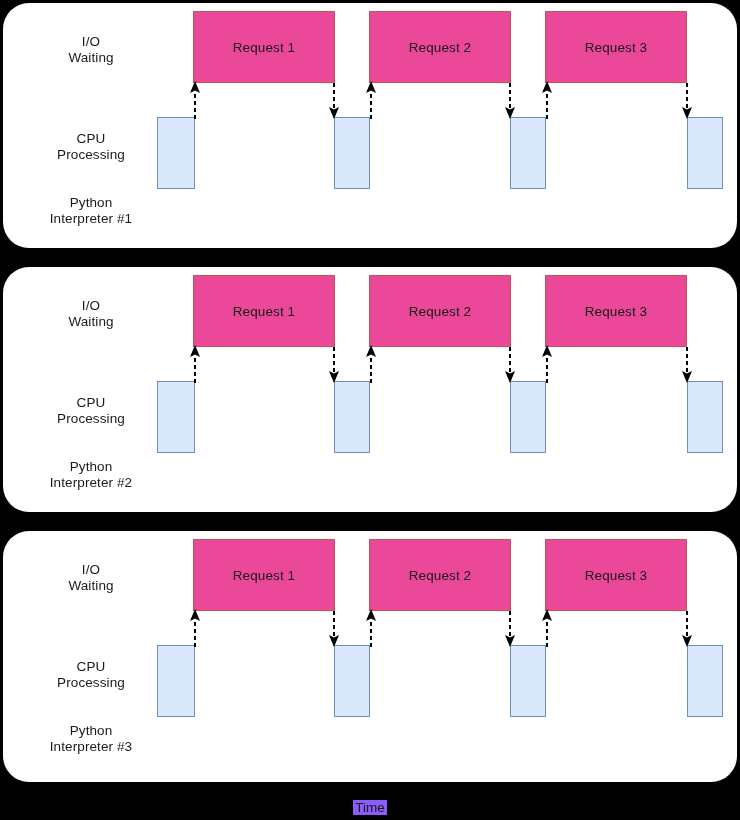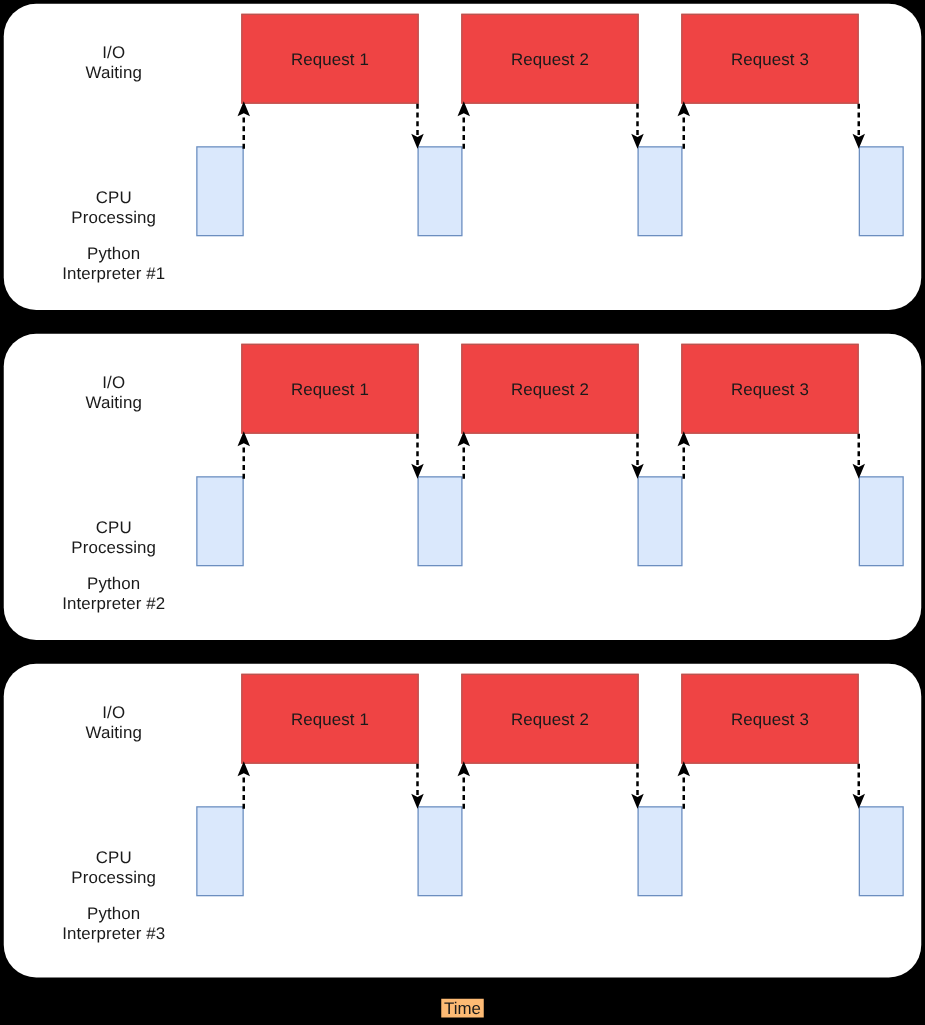--- a/index.html
+++ b/index.html
@@ -31,27 +31,27 @@
     text-align: center;
     color: #1a1a1a;
     font-size: 13.5px;
     line-height: 16px;
     width: 140px;
     left: 18px;
     white-space: pre-line;
     letter-spacing: 0.1px;
   }
   .label-io   { top: 31px; }
-  .label-cpu  { top: 147px; }
+  .label-cpu  { top: 128px; }
   .label-py   { top: 192px; }
 
   .req-box {
     position: absolute;
     height: 72px;
-    background: #ef4444;
+    background: #ec4899;
     border: 1px solid #b85450;
     display: flex;
     align-items: center;
     justify-content: center;
     color: #1a1a1a;
     font-size: 13.5px;
     letter-spacing: 0.1px;
   }
   .cpu-box {
     position: absolute;
@@ -67,21 +67,21 @@
   .conn svg { display: block; overflow: visible; }
 
   .time-axis {
     position: absolute;
     left: 0; top: 798px;
     width: 740px;
     text-align: center;
   }
   .time-label {
     display: inline-block;
-    background: #fdba74;
+    background: #8b5cf6;
     color: #1a1a1a;
     font-size: 13.5px;
     padding: 0 2px;
     line-height: 15px;
   }
 </style>
 </head>
 <body>
 
 <div id="canvas">

